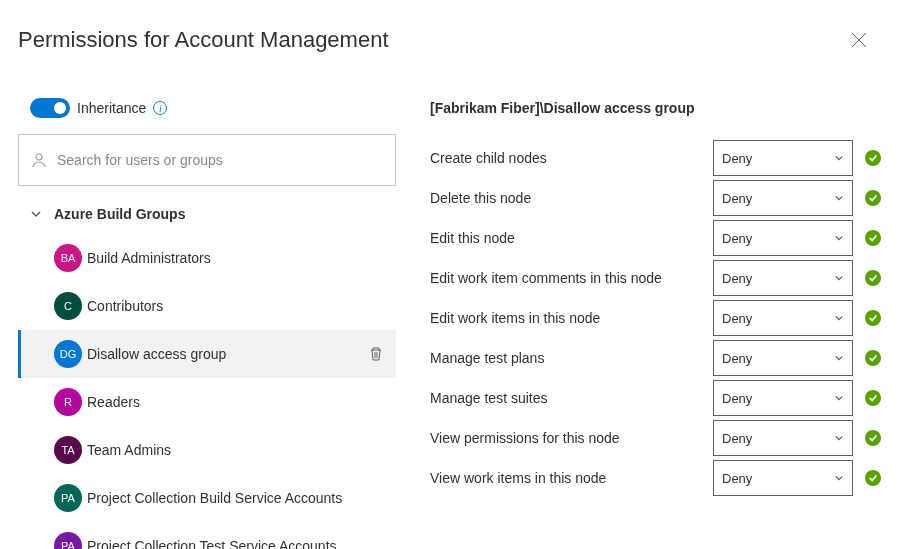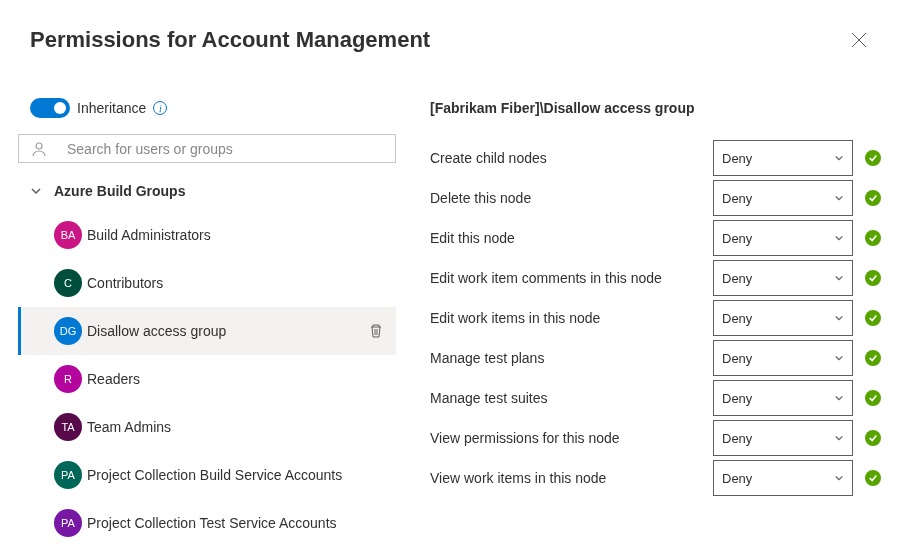--- a/index.html
+++ b/index.html
@@ -12,23 +12,22 @@
       overflow: hidden;
     }
     .header {
       display: flex;
       justify-content: space-between;
       align-items: center;
       padding: 24px 24px 8px 18px;
     }
     .header-title {
       font-size: 22px;
-      font-weight: 700;
+      font-weight: 400;
       color: #323130;
-      margin-left: 12px;
     }
     .close-btn {
       width: 32px;
       height: 32px;
       display: flex;
       align-items: center;
       justify-content: center;
       cursor: pointer;
       color: #605e5c;
       background: transparent;
@@ -83,23 +82,23 @@
       justify-content: center;
       font-size: 10px;
       font-style: italic;
       font-family: serif;
       color: #0078d4;
     }
     .search-box {
       display: flex;
       align-items: center;
       border: 1px solid #c8c6c4;
-      height: 29px;
+      height: 52px;
       padding: 0 12px;
-      gap: 20px;
+      gap: 10px;
       margin: 4px 0 8px;
     }
     .search-box svg { width: 16px; height: 16px; color: #a19f9d; flex-shrink: 0; }
     .search-box input {
       border: none;
       outline: none;
       width: 100%;
       font-size: 14px;
       color: #323130;
       background: transparent;

